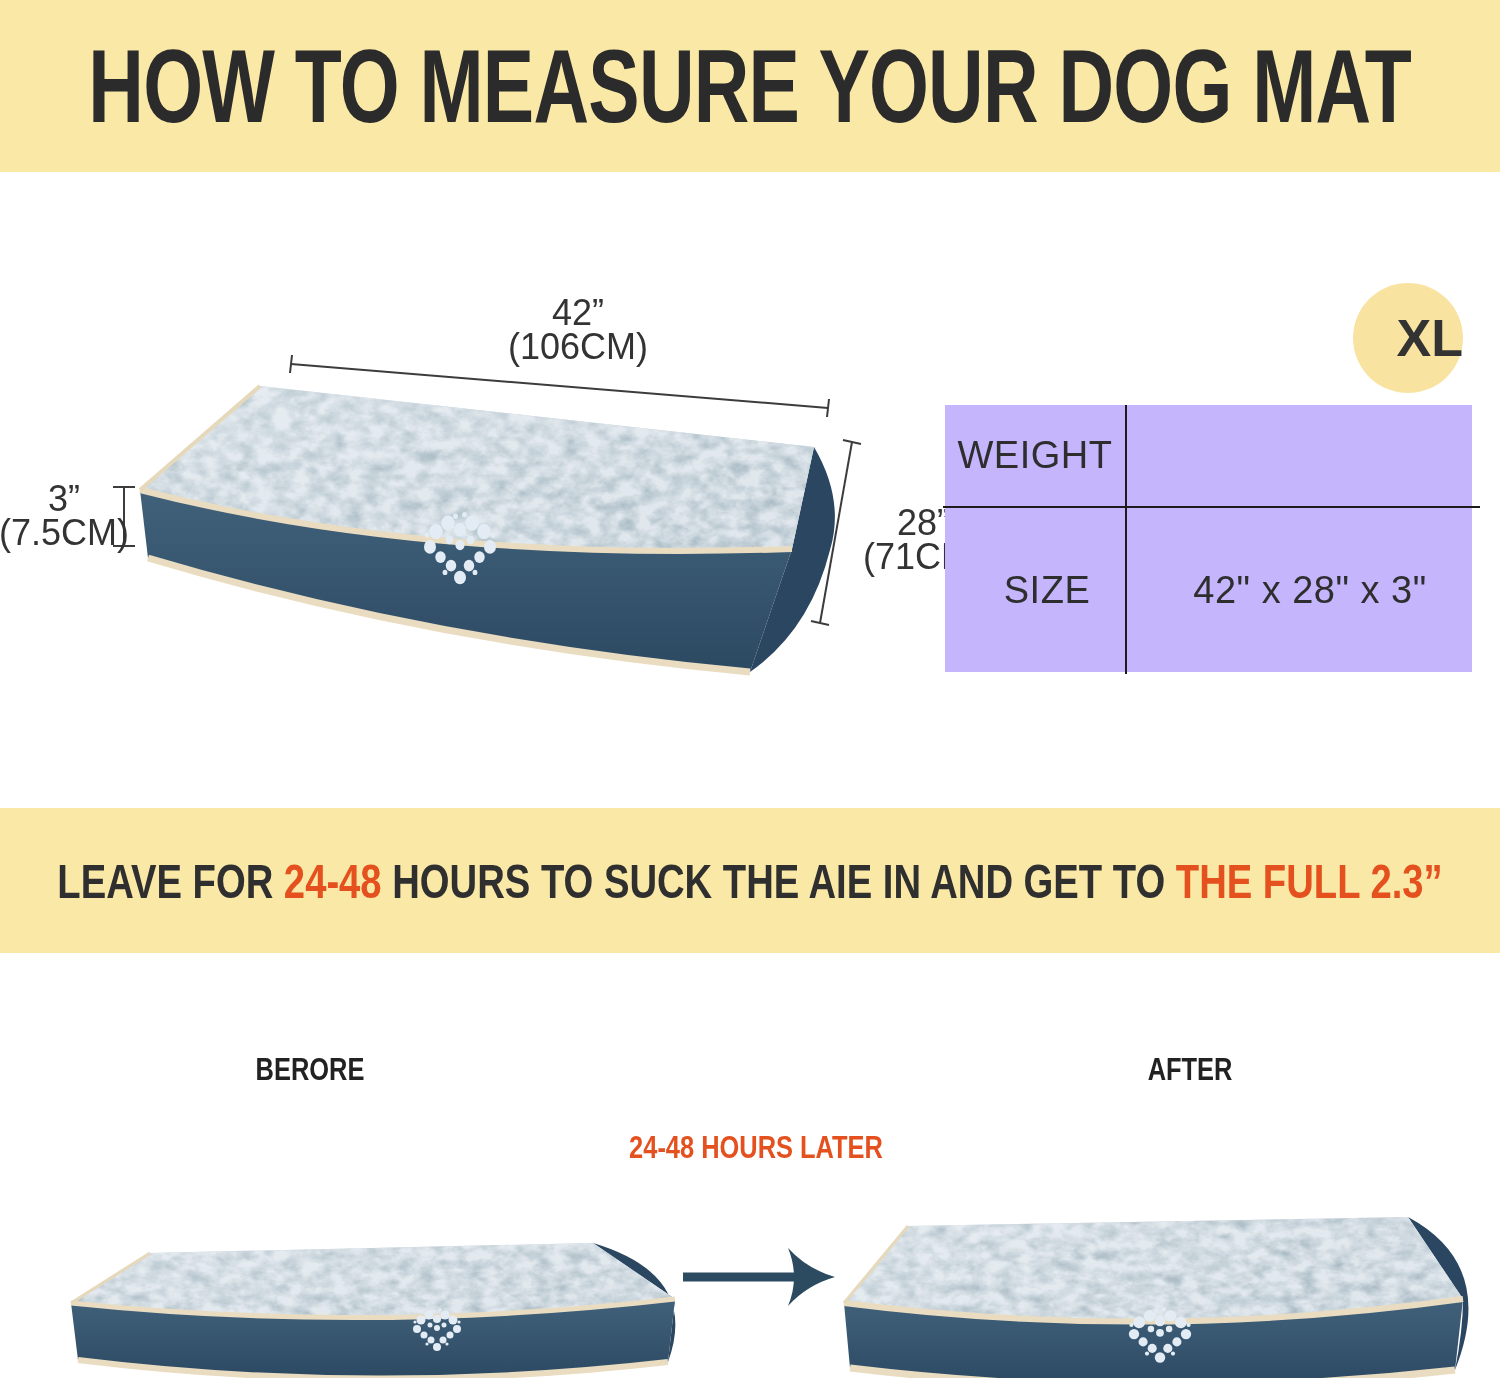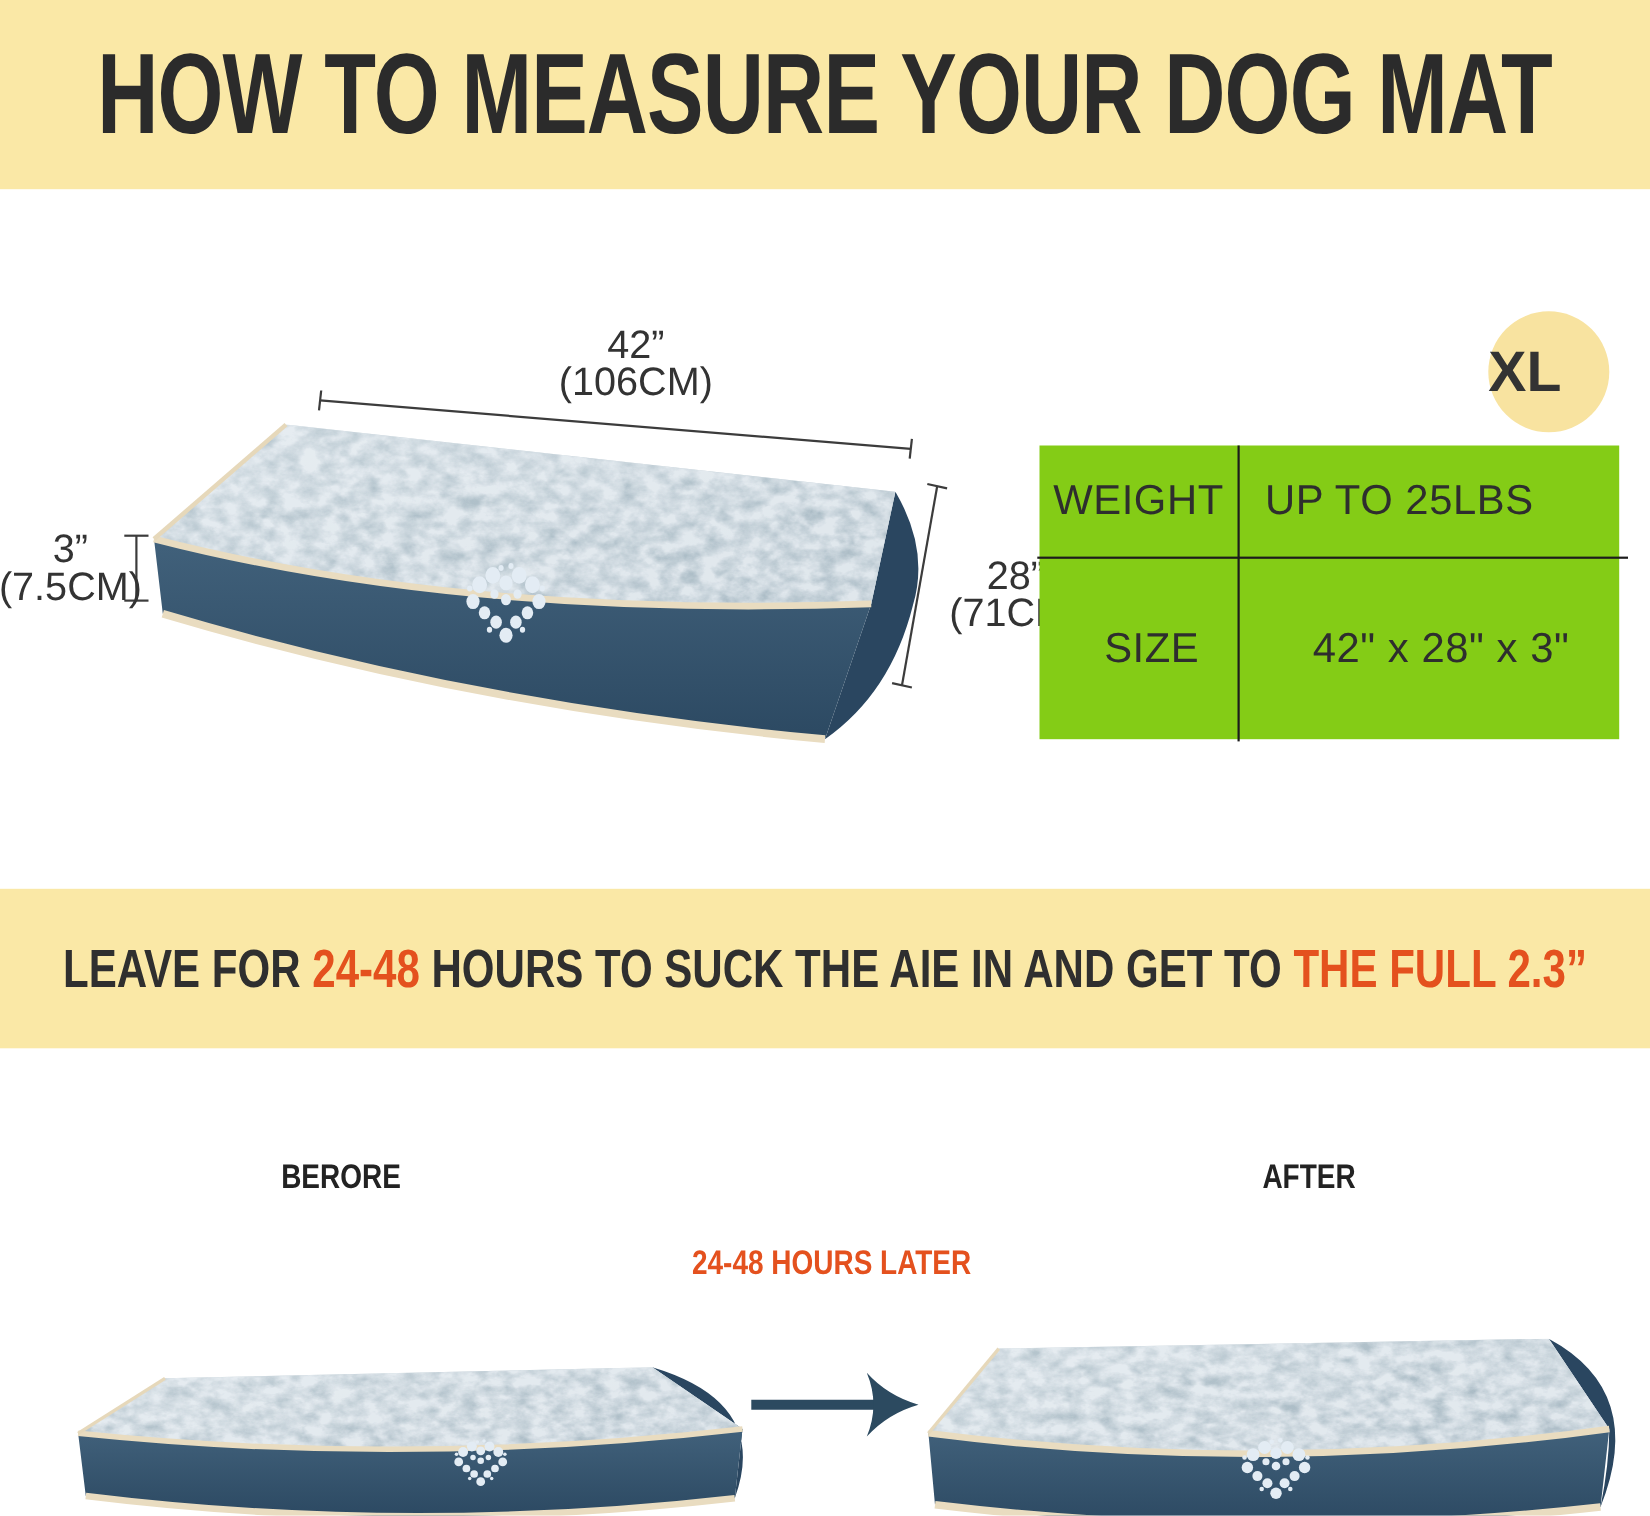--- a/index.html
+++ b/index.html
@@ -21,26 +21,26 @@
 
   
   .dim{font-size:36px;color:#333;text-align:center;line-height:34px;white-space:nowrap;}
   .dim-42{left:578px;top:296px;transform:translateX(-50%);}
   .dim-3{left:64px;top:482px;transform:translateX(-50%);}
   .dim-28{left:896px;top:506px;transform:translateX(-50%);margin-left:27px;}
 
   
   .badge-xl{
     left:1353px;top:283px;width:110px;height:110px;border-radius:50%;
-    background:#f8e3a0;display:flex;align-items:center;justify-content:flex-start;
+    background:#f8e3a0;display:flex;align-items:center;justify-content:flex-end;
     font-size:52px;font-weight:700;color:#333;
   }
 
   
-  .spec-table{left:945px;top:405px;width:527px;height:267px;background:#84cc16;}
+  .spec-table{left:945px;top:405px;width:527px;height:267px;background:#c4b5fd;}
   .spec-table .vrule{left:180px;top:0;width:2px;height:269px;background:#1c1c1c;}
   .spec-table .hrule{left:-2px;top:101px;width:537px;height:2px;background:#1c1c1c;}
   .spec-table .cell{display:flex;align-items:center;font-size:38px;color:#2e2e2e;letter-spacing:.5px;}
   .cell-weight-label{left:0;top:0;width:180px;height:101px;justify-content:center;}
   .cell-weight-value{left:205px;top:0;width:320px;height:101px;}
   .cell-size-label{left:0;top:103px;width:204px;height:164px;justify-content:center;}
   .cell-size-value{left:205px;top:103px;width:320px;height:164px;flex-direction:column;align-items:flex-start;justify-content:center;line-height:73px;}
 
   
   .banner-mid{
@@ -157,21 +157,20 @@
   <div>28”</div>
   <div>(71CM)</div>
 </div>
 
 <div class="abs badge-xl">
   <span>XL</span>
 </div>
 
 <div class="abs spec-table">
   <div class="abs cell cell-weight-label">WEIGHT</div>
-  <div class="abs cell cell-weight-value">UP TO 25LBS</div>
   <div class="abs cell cell-size-label">SIZE</div>
   <div class="abs cell cell-size-value">
     <div>42" x 28" x 3"</div>
   </div>
   <div class="abs vrule"></div>
   <div class="abs hrule"></div>
 </div>
 
 <div class="abs banner-mid">
   <div class="notice"><span>LEAVE FOR </span><span class="hl">24-48</span><span> HOURS TO SUCK THE AIE IN AND GET TO </span><span class="hl">THE FULL 2.3”</span></div>

